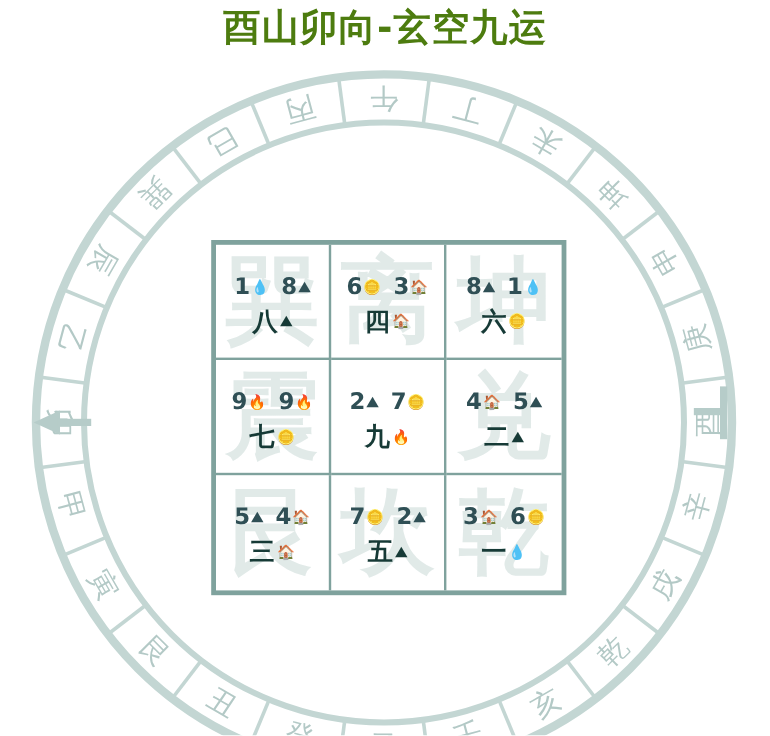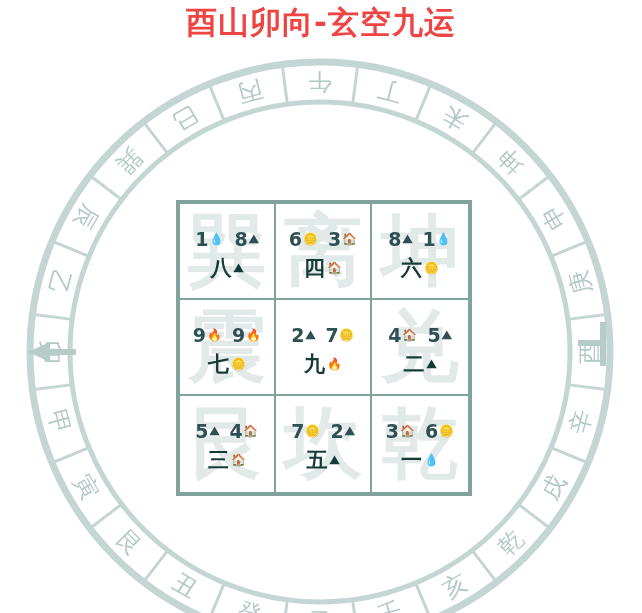--- a/index.html
+++ b/index.html
@@ -1,19 +1,19 @@
 <!DOCTYPE html>
 <html><head>
 <meta charset="utf-8">
 <style>
   html, body { margin:0; padding:0; background:#ffffff; }
   body { width:642px; height:613px; position:relative; overflow:hidden;
          font-family:"DejaVu Sans","Liberation Sans",sans-serif; }
   .title { position:absolute; left:0; top:2px; width:642px; text-align:center;
-           font-size:31px; font-weight:bold; color:#ef4444; letter-spacing:1px; }
+           font-size:31px; font-weight:bold; color:#4d7c0f; letter-spacing:1px; }
   .ring-svg { position:absolute; left:0; top:0; }
   .grid { position:absolute; left:176px; top:200px; width:296px; height:296px;
           box-sizing:border-box; border:4px solid #7fa29d; background:#fff;
           display:grid; grid-template-columns:repeat(3,1fr); grid-template-rows:repeat(3,1fr); }
   .cell { position:relative; box-sizing:border-box; border-right:2px solid #7fa29d;
           border-bottom:2px solid #7fa29d; overflow:hidden; }
   .cell.c3 { border-right:none; }
   .cell.r3 { border-bottom:none; }
   .wm { position:absolute; left:0; top:0; width:100%; height:100%; display:flex;
         align-items:center; justify-content:center; font-size:78px; color:#c9d9d6;

